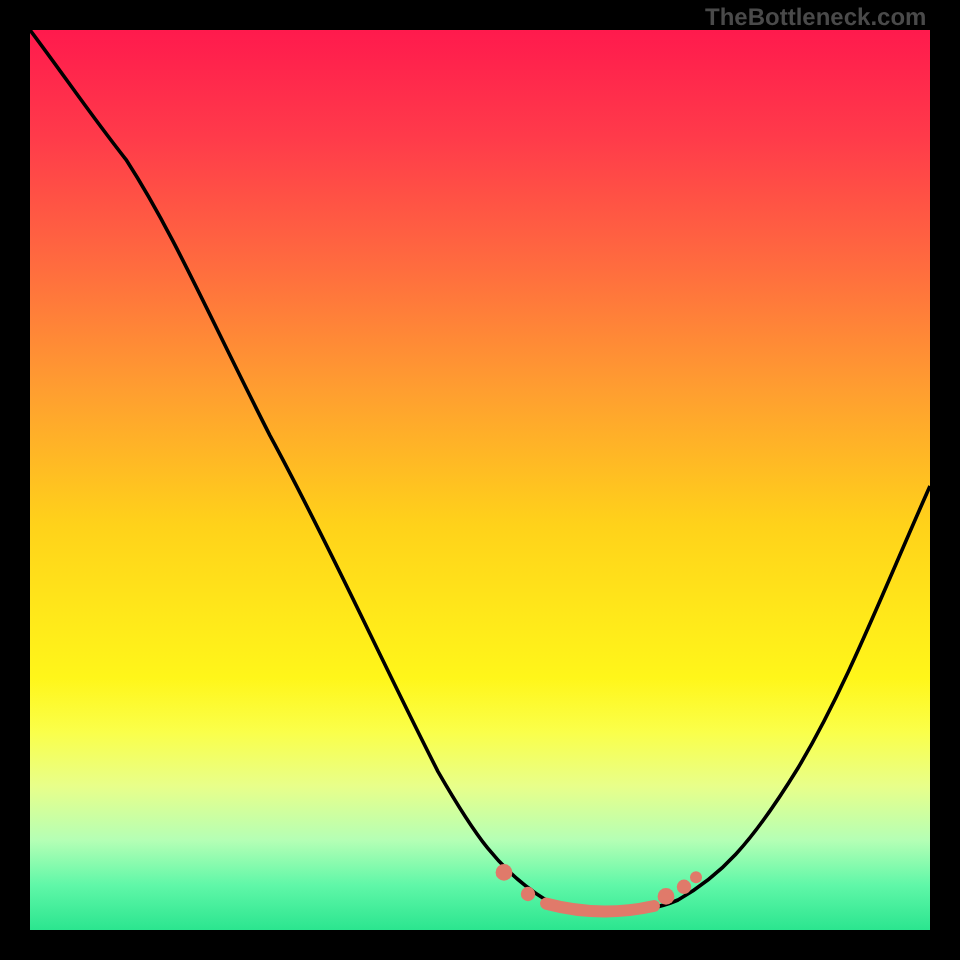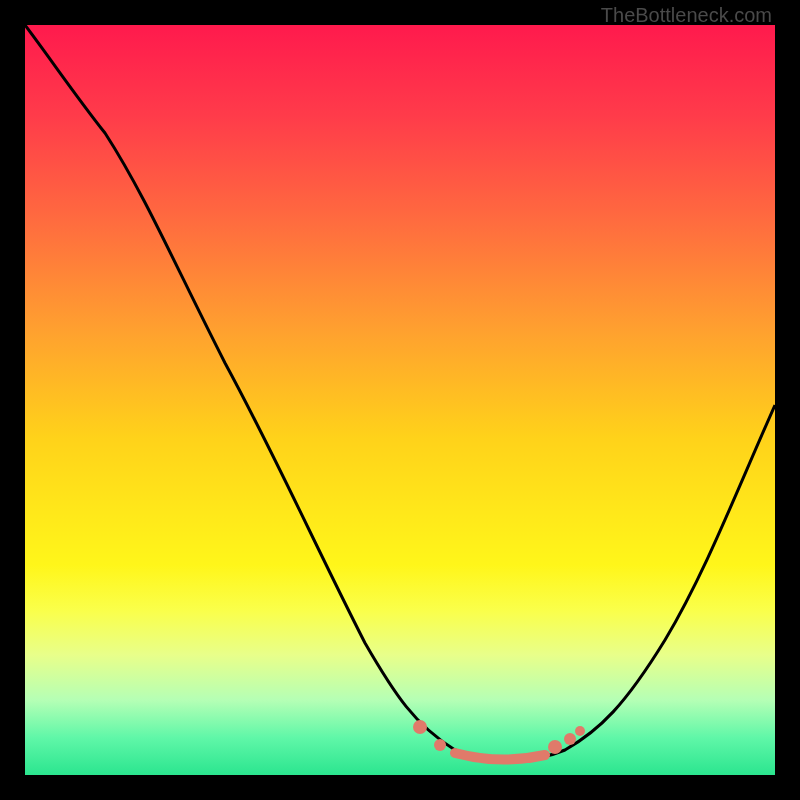--- a/index.html
+++ b/index.html
@@ -39,21 +39,21 @@
       #60f7a8 95%,
       #2be58f 100%
     );
   }
   .watermark {
     position: absolute;
     top: 4px;
     right: 28px;
     color: #4a4a4a;
     font-size: 20px;
-    font-weight: 400;
+    font-weight: 700;
     z-index: 50;
   }
   svg.curves {
     position: absolute;
     left: 25px;
     top: 25px;
     width: 750px;
     height: 750px;
     z-index: 20;
   }

